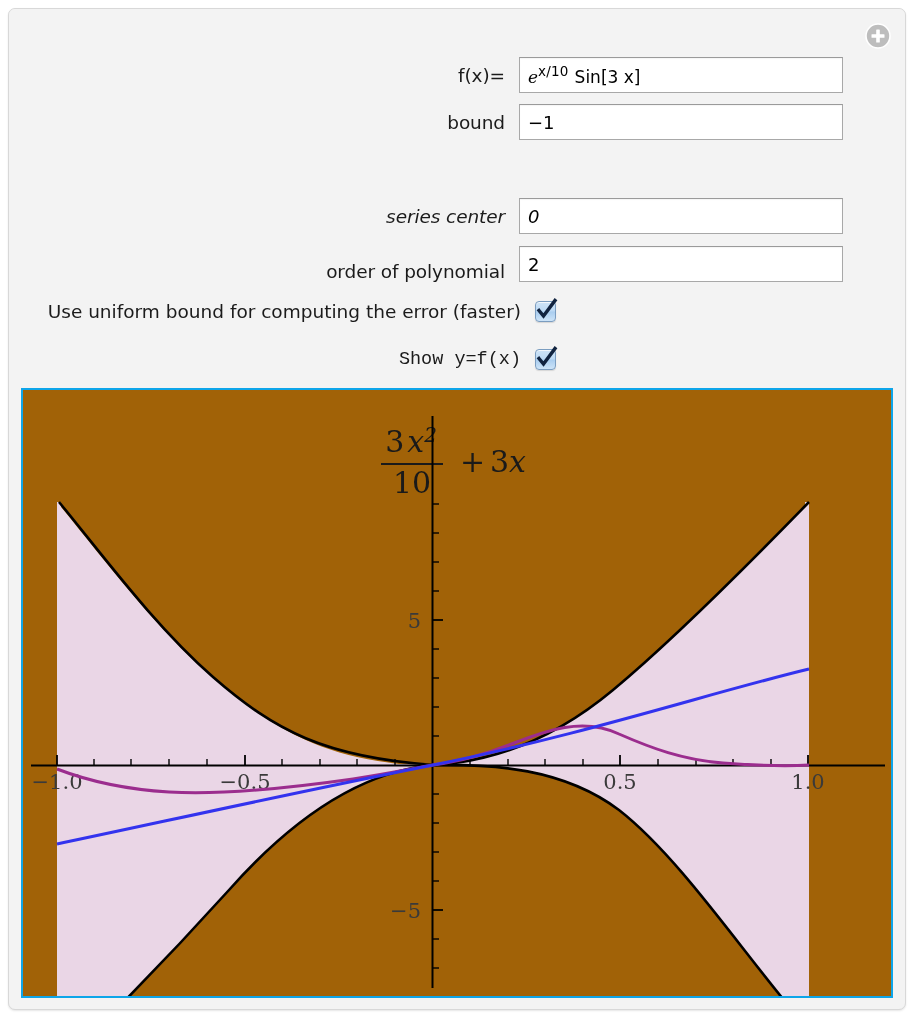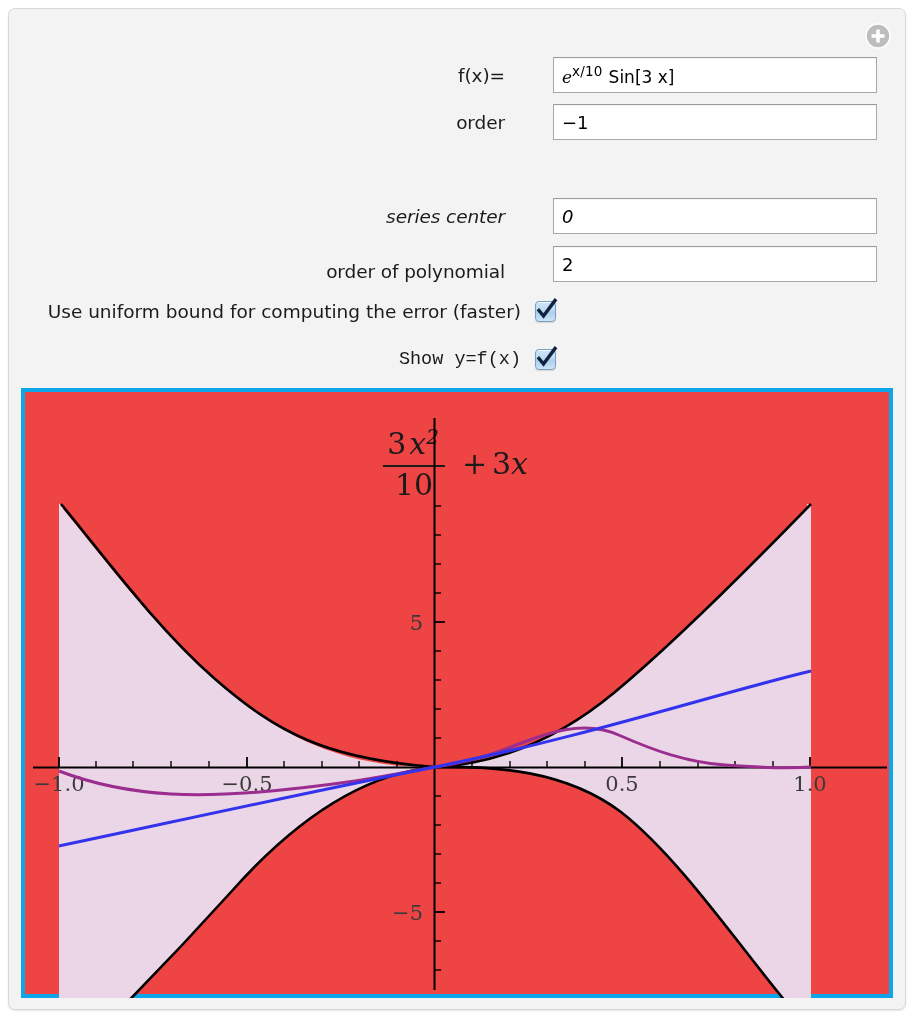--- a/index.html
+++ b/index.html
@@ -39,21 +39,20 @@
     border-radius: 7px 7px 0 0;
   }
 
   .ctrl-row {
     position: absolute;
     left: 0;
     width: 878px;
     height: 38px;
     display: flex;
     align-items: center;
-    gap: 34px;
   }
   .ctrl-label {
     flex: 0 0 auto;
     width: 510px;
     text-align: right;
     padding-right: 14px;
     font-size: 18.5px;
     color: #1b1b1b;
     letter-spacing: -0.1px;
     box-sizing: border-box;
@@ -138,22 +137,22 @@
     cursor: pointer;
   }
 
   
   #plot-panel {
     position: absolute;
     left: 12px;
     top: 379px;
     width: 872px;
     height: 610px;
-    background: #ef4444;
-    border: 4px solid #0ea5e9;
+    background: #a16207;
+    border: 2px solid #0ea5e9;
     box-sizing: border-box;
   }
   #plot-svg { display: block; }
 
   .tick-label {
     font-family: "DejaVu Serif", "Liberation Serif", serif;
     font-size: 21px;
     fill: #3a3a3a;
   }
   .title-math {
@@ -178,21 +177,21 @@
     </div>
 
     <div class="ctrl-row" style="top:47px;">
       <div class="ctrl-label">f(x)=</div>
       <div class="ctrl-field">
         <span class="field-text"><span class="expr-e">e</span><span class="expr-sup">x/10</span><span class="expr-sin">Sin[3 x]</span></span>
       </div>
     </div>
 
     <div class="ctrl-row" style="top:94px;">
-      <div class="ctrl-label">order</div>
+      <div class="ctrl-label">bound</div>
       <div class="ctrl-field">
         <span class="field-text">−1</span>
       </div>
     </div>
 
 
     <div class="ctrl-row" style="top:188px;font-style:italic;">
       <div class="ctrl-label">series center</div>
       <div class="ctrl-field">
         <span class="field-text">0</span>

